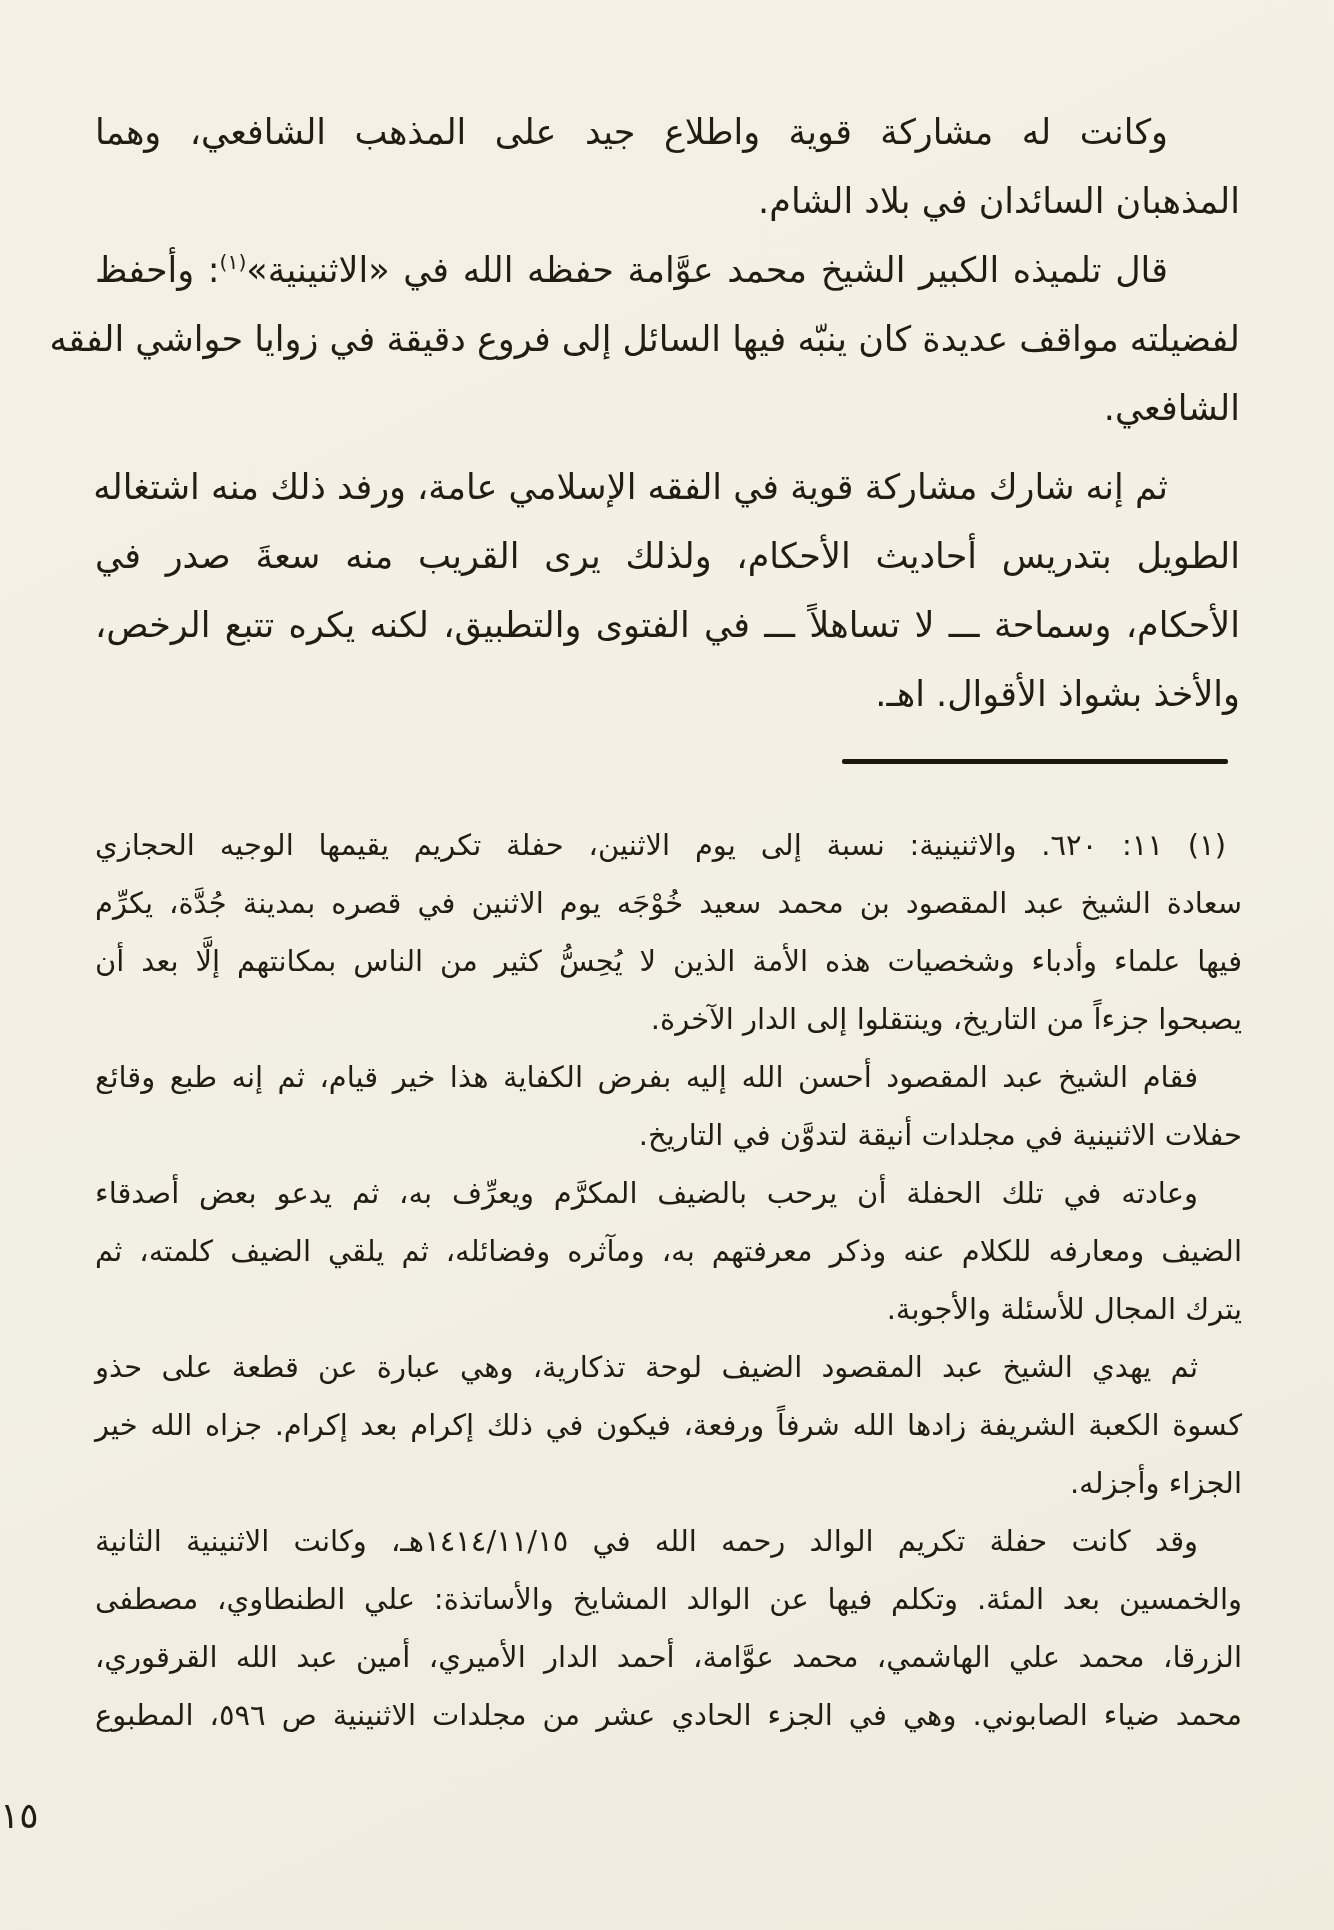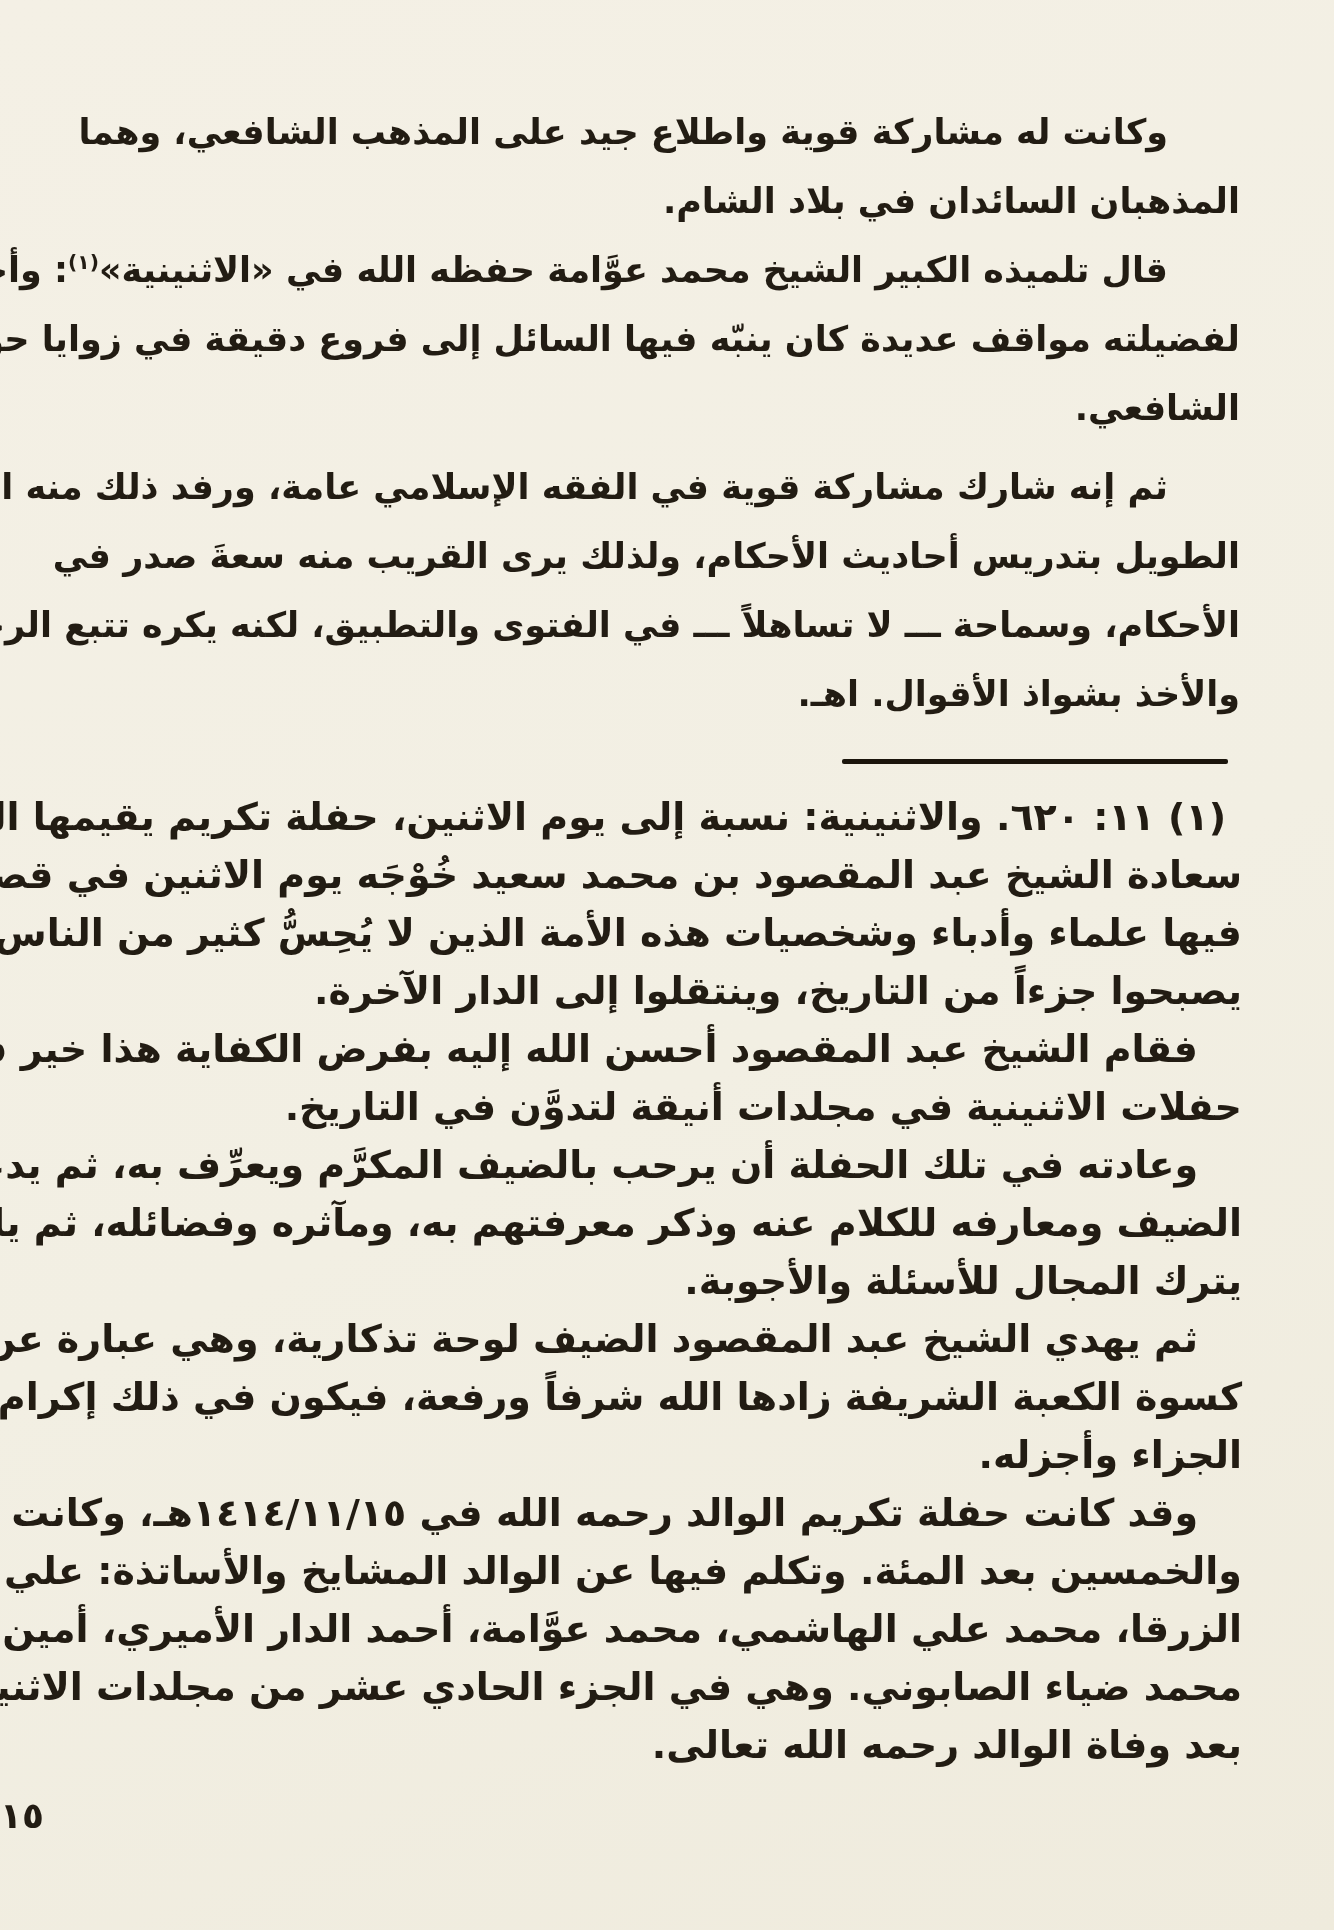--- a/index.html
+++ b/index.html
@@ -4,21 +4,21 @@
 <style>
   html, body { margin: 0; padding: 0; background: #888; }
   .page {
     position: relative;
     width: 1334px;
     height: 1930px;
     margin: 0 auto;
     background: linear-gradient(155deg, #f4f0e5 0%, #f2efe3 55%, #efebdd 100%);
     color: #221c13;
     font-family: "DejaVu Sans", sans-serif;
-    font-weight: 700;
+    font-weight: 400;
     direction: rtl;
     overflow: hidden;
   }
   .main-text {
     position: absolute;
     top: 98px;
     right: 94px;
     left: 95px;
     font-size: 35px;
   }
@@ -45,24 +45,24 @@
     position: absolute;
     top: 759px;
     right: 106px;
     width: 386px;
     height: 5px;
     background: #1b150c;
     border-radius: 2px;
   }
   .footnote {
     position: absolute;
-    top: 788px;
+    top: 816px;
     right: 92px;
     left: 95px;
-    font-size: 38px;
+    font-size: 29px;
   }
   .fn-line {
     height: 58px;
     line-height: 58px;
     white-space: nowrap;
     text-align: justify;
     text-align-last: justify;
   }
   .fn-line.end {
     text-align: right;
@@ -121,18 +121,17 @@
     <div class="fn-line indent">وعادته في تلك الحفلة أن يرحب بالضيف المكرَّم ويعرِّف به، ثم يدعو بعض أصدقاء</div>
     <div class="fn-line">الضيف ومعارفه للكلام عنه وذكر معرفتهم به، ومآثره وفضائله، ثم يلقي الضيف كلمته، ثم</div>
     <div class="fn-line end">يترك المجال للأسئلة والأجوبة.</div>
     <div class="fn-line indent">ثم يهدي الشيخ عبد المقصود الضيف لوحة تذكارية، وهي عبارة عن قطعة على حذو</div>
     <div class="fn-line">كسوة الكعبة الشريفة زادها الله شرفاً ورفعة، فيكون في ذلك إكرام بعد إكرام. جزاه الله خير</div>
     <div class="fn-line end">الجزاء وأجزله.</div>
     <div class="fn-line indent">وقد كانت حفلة تكريم الوالد رحمه الله في ١٤١٤/١١/١٥هـ، وكانت الاثنينية الثانية</div>
     <div class="fn-line">والخمسين بعد المئة. وتكلم فيها عن الوالد المشايخ والأساتذة: علي الطنطاوي، مصطفى</div>
     <div class="fn-line">الزرقا، محمد علي الهاشمي، محمد عوَّامة، أحمد الدار الأميري، أمين عبد الله القرقوري،</div>
     <div class="fn-line">محمد ضياء الصابوني. وهي في الجزء الحادي عشر من مجلدات الاثنينية ص ٥٩٦، المطبوع</div>
-    <div class="fn-line end">بعد وفاة الوالد رحمه الله تعالى.</div>
   </div>
 
   <div class="page-number">١٥</div>
 
 </div>
 
 </body></html>

